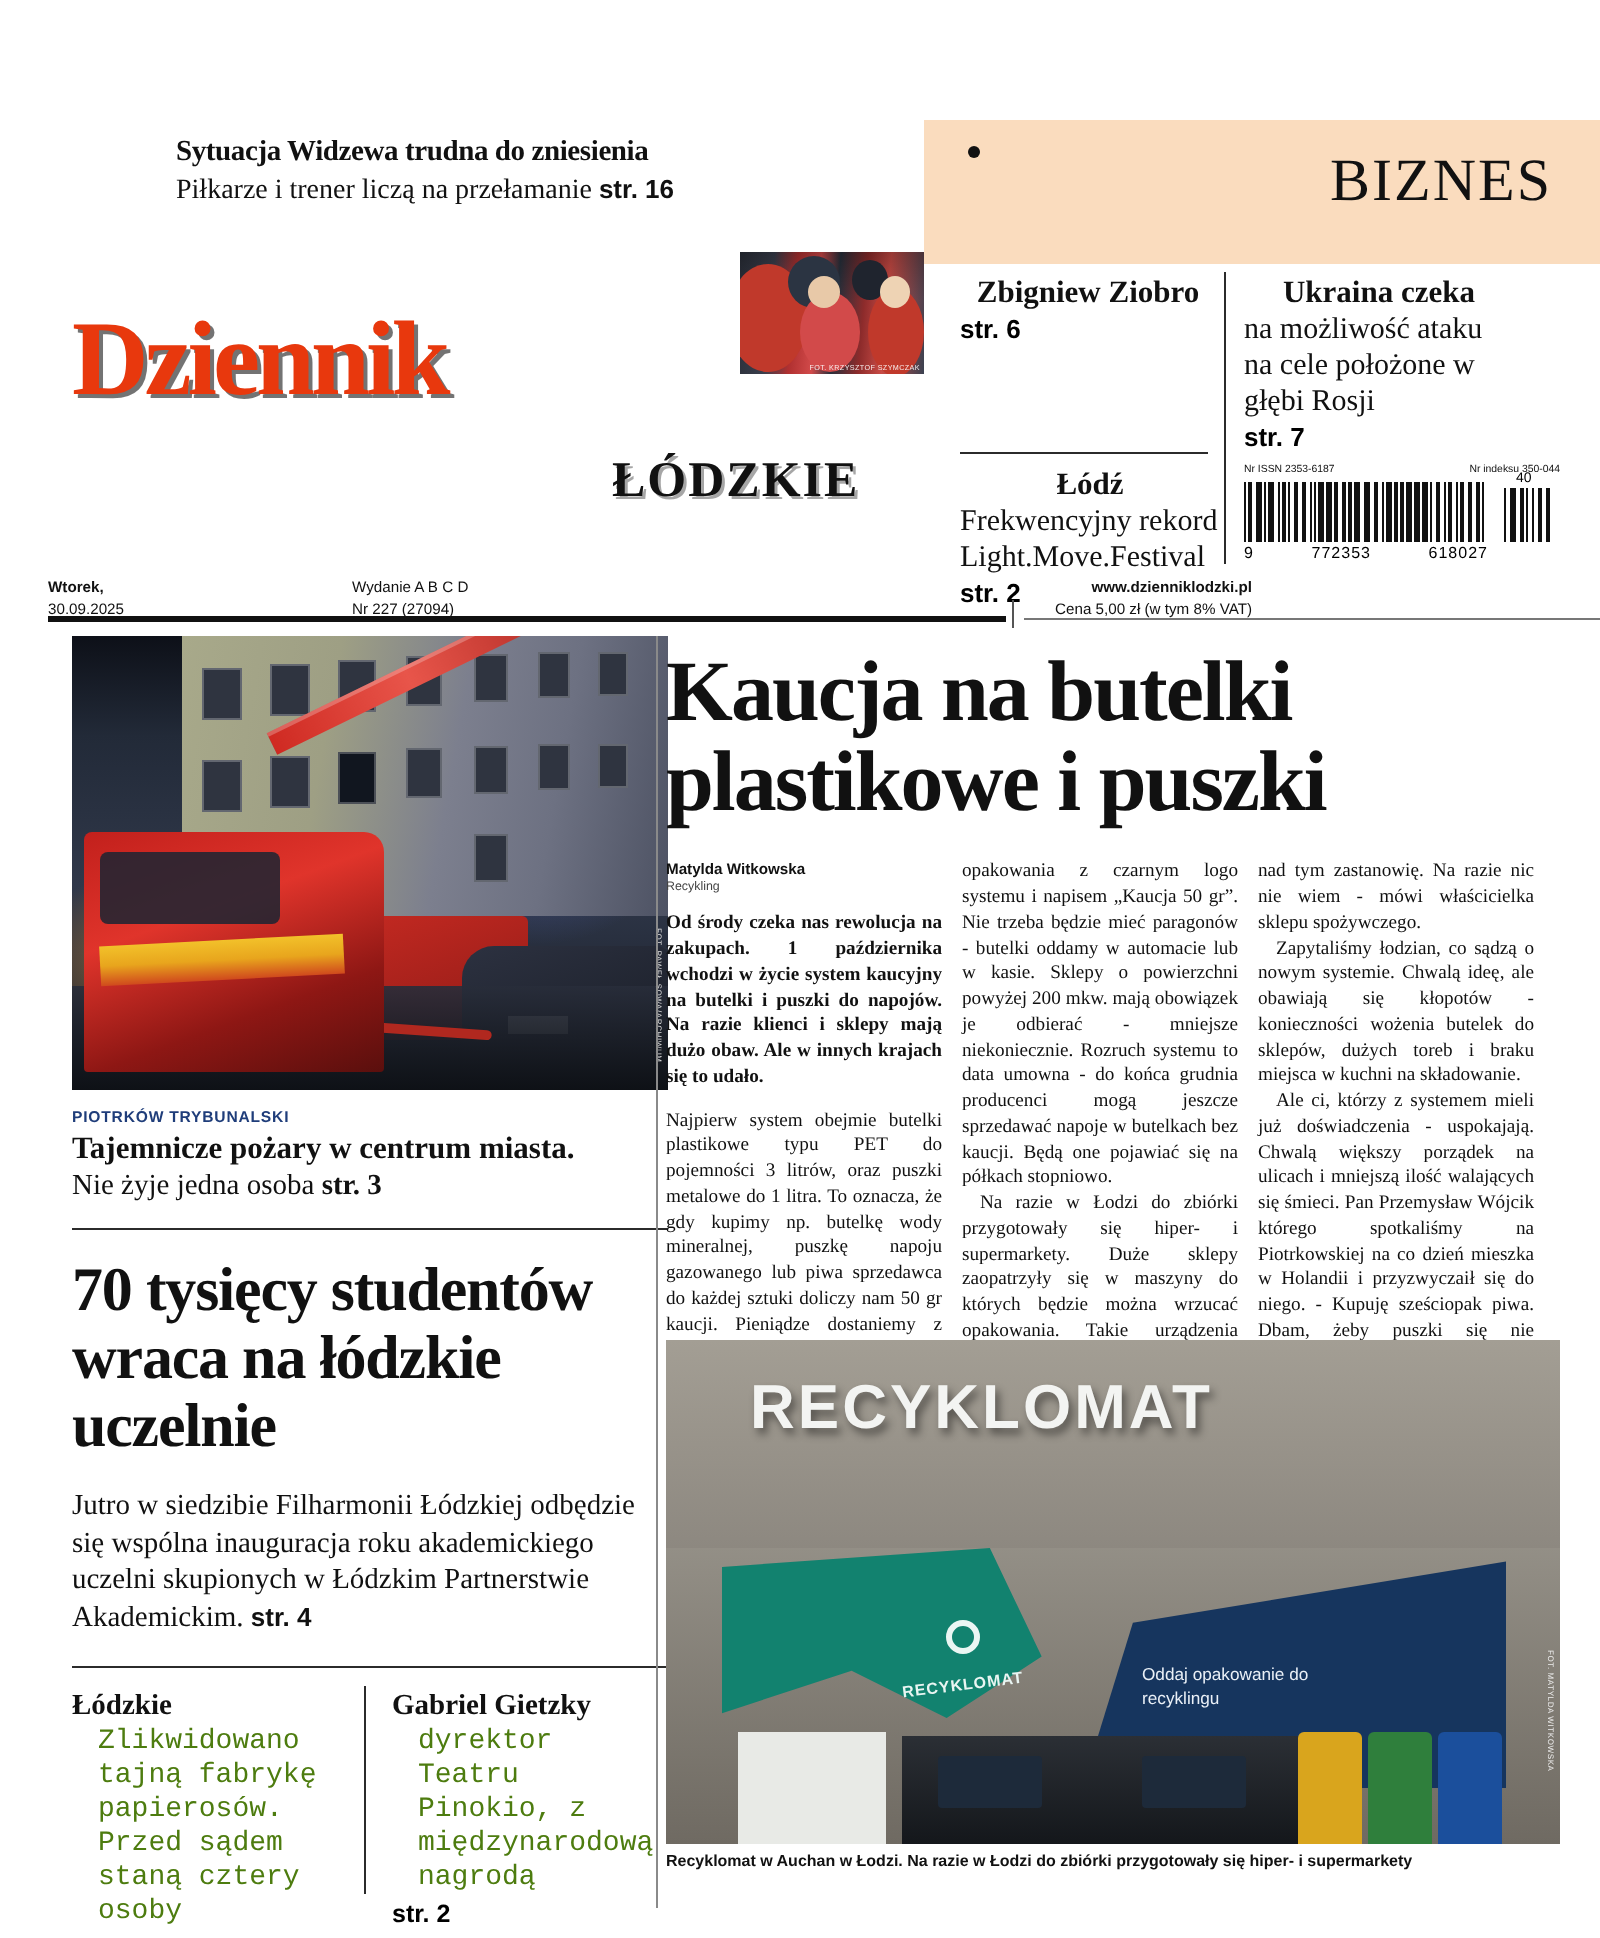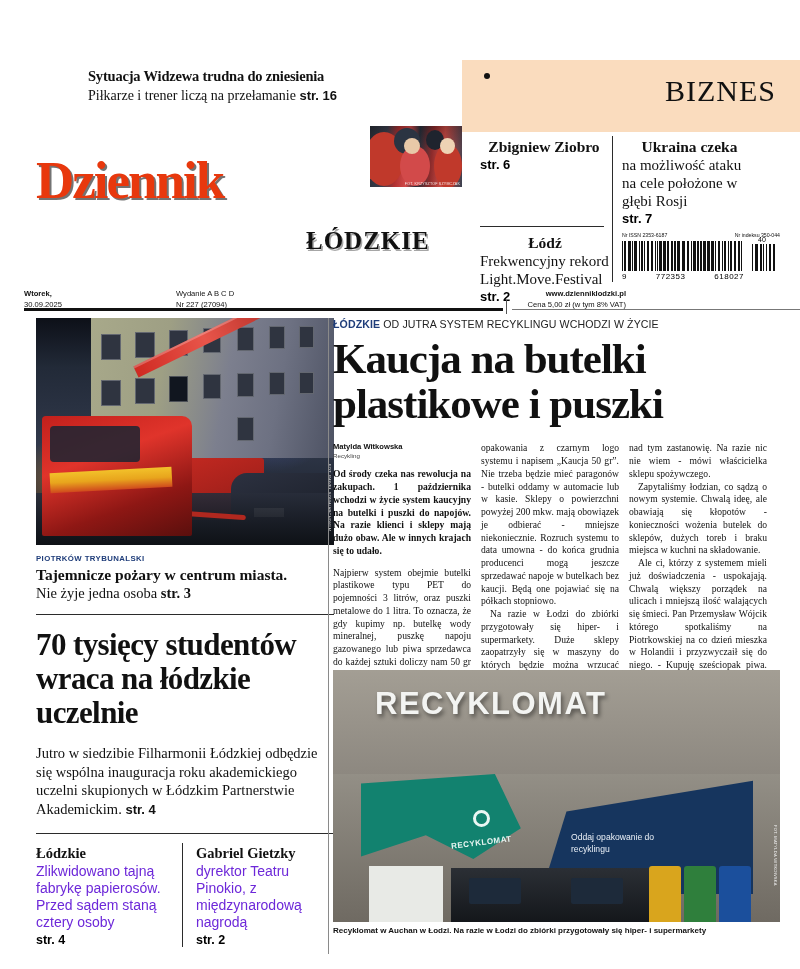--- a/index.html
+++ b/index.html
@@ -200,21 +200,21 @@
     line-height: 1.3; color: #111;
   }
   .lc-deck .pg { font-family: "Liberation Sans", sans-serif; font-weight: bold; font-size: 13px; }
   .lc-rule2 { margin-top: 14px; width: 298px; height: 1px; background: #2b2b2b; }
 
   .lc-two { position: relative; margin-top: 11px; width: 298px; height: 110px; }
   .lc-two .half { position: absolute; top: 0; width: 132px; }
   .lc-two .half.right { left: 160px; }
   .lc-two .vdiv { position: absolute; left: 146px; top: -2px; width: 1px; height: 104px; background: #2b2b2b; }
   .tt-title { font-family: "Liberation Serif", serif; font-weight: bold; font-size: 14.5px; line-height: 1.2; color: #111; }
-  .tt-body { font-family: Liberation Sans, sans-serif; font-size: 14px; line-height: 1.22; color: #6d28d9; }
+  .tt-body { font-family: Liberation Mono, monospace; font-size: 14px; line-height: 1.22; color: #4d7c0f; margin-left: 13px; }
   .tt-pg { font-family: "Liberation Sans", sans-serif; font-weight: bold; font-size: 12.5px; margin-top: 2px; }
 
   
   .mainstory { position: absolute; left: 333px; top: 318px; width: 447px; }
   .ms-vrule { position: absolute; left: 328px; top: 318px; width: 1px; height: 636px; background: #8a8a8a; }
   .ms-kicker {
     font-family: "Liberation Sans", sans-serif; font-size: 10.6px; letter-spacing: .1px; color: #222;
   }
   .ms-kicker b { color: #1f3d7a; font-weight: bold; }
   .ms-head {
@@ -490,24 +490,20 @@
         <div class="tt-title">Gabriel Gietzky</div>
         <div class="tt-body">dyrektor Teatru Pinokio, z międzynarodową nagrodą</div>
         <div class="tt-pg">str. 2</div>
       </div>
     </div>
   </div>
 
   <div class="ms-vrule"></div>
 
   <div class="mainstory">
-    <div class="ms-kicker">
-      <b>ŁÓDZKIE</b>
-      <span>OD JUTRA SYSTEM RECYKLINGU WCHODZI W ŻYCIE</span>
-    </div>
     <div class="ms-head">
       <div>Kaucja na butelki</div>
       <div>plastikowe i puszki</div>
     </div>
 
     <div class="ms-cols">
       <div class="ms-col c1">
         <div class="byline">Matylda Witkowska</div>
         <div class="byline-tag">Recykling</div>
         <div class="lede">Od środy czeka nas rewolucja na zakupach. 1 października wchodzi w życie system kaucyjny na butelki i puszki do napojów. Na razie klienci i sklepy mają dużo obaw. Ale w innych krajach się to udało.</div>

